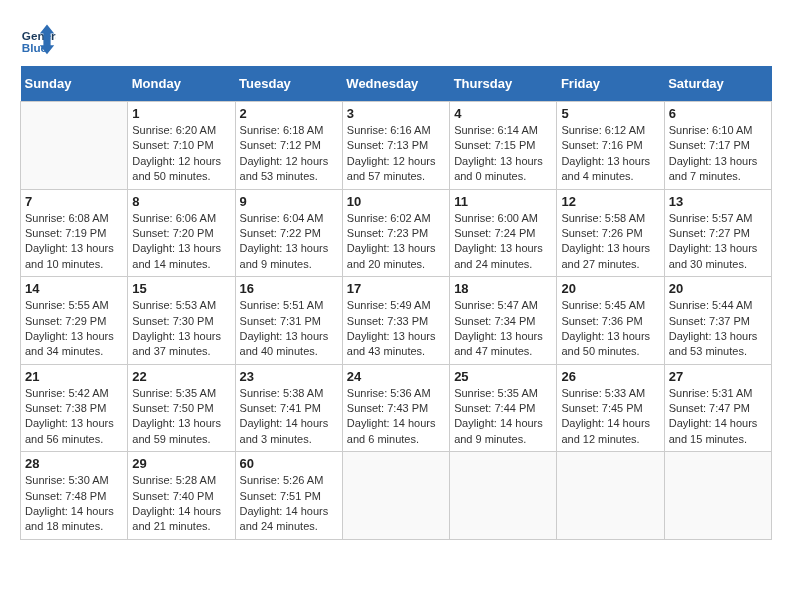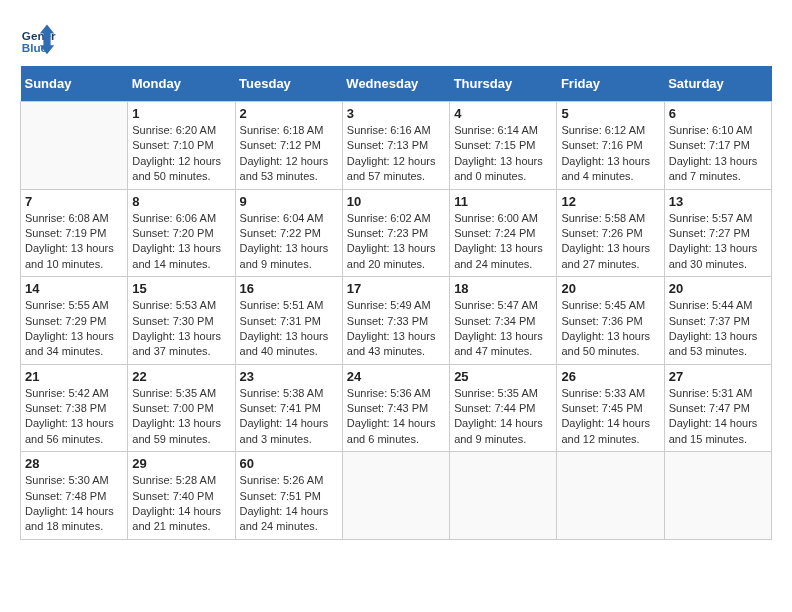--- a/index.html
+++ b/index.html
@@ -276,21 +276,21 @@
           <div class="day-info">
             <span>Sunrise: 5:42 AM</span><br>
             <span>Sunset: 7:38 PM</span><br>
             <span>Daylight: 13 hours and 56 minutes.</span>
           </div>
         </td>
         <td>
           <span class="day-number">22</span>
           <div class="day-info">
             <span>Sunrise: 5:35 AM</span><br>
-            <span>Sunset: 7:00 PM</span><br>
+            <span>Sunset: 7:50 PM</span><br>
             <span>Daylight: 13 hours and 59 minutes.</span>
           </div>
         </td>
         <td>
           <span class="day-number">23</span>
           <div class="day-info">
             <span>Sunrise: 5:38 AM</span><br>
             <span>Sunset: 7:41 PM</span><br>
             <span>Daylight: 14 hours and 3 minutes.</span>
           </div>

